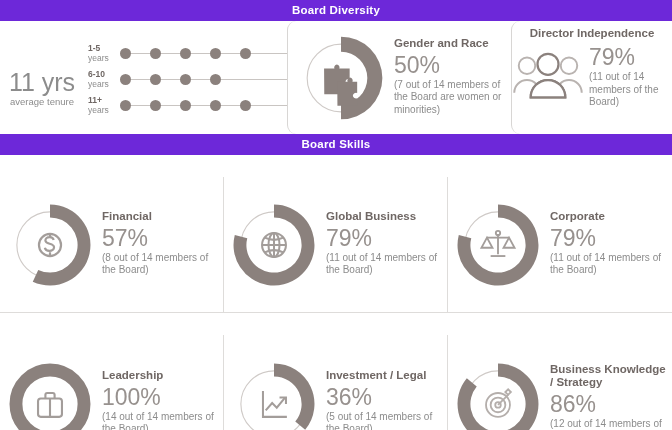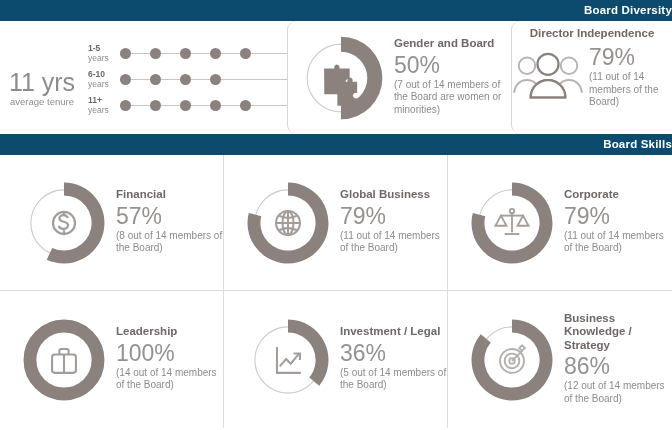--- a/index.html
+++ b/index.html
@@ -16,25 +16,25 @@
   }
   .infographic {
     width: 672px;
     height: 430px;
     position: relative;
     background: #ffffff;
   }
 
   
   .section-bar {
-    background: #0c4a6e;
+    background: #6d28d9;
     color: #ffffff;
     font-size: 11.5px;
     font-weight: bold;
-    text-align: right;
+    text-align: center;
     letter-spacing: 0.2px;
     line-height: 16px;
     height: 16px;
     padding: 2px 0 3px 0;
   }
 
   
   .diversity-row {
     display: flex;
     height: 113px;
@@ -156,23 +156,24 @@
     flex-wrap: wrap;
     height: 273px;
     box-sizing: border-box;
   }
   .skill-cell {
     box-sizing: border-box;
     width: 224px;
     height: 136px;
     display: flex;
     align-items: center;
-    padding-left: 18px;
+    padding-left: 4px;
     border-right: 1px solid #dedcda;
     border-bottom: 1px solid #dedcda;
+    margin-top: 22px;
   }
   .skill-cell.last-col { border-right: none; }
   .skill-cell.last-row { border-bottom: none; height: 137px;}
 
   .indep-title {
     font-size: 11.5px;
     font-weight: bold;
     color: #6f6764;
     text-align: center;
     margin-bottom: 5px;
@@ -252,21 +253,21 @@
             <path d="M 50 6 A 44 44 0 0 1 50 94 L 50 78 A 28 28 0 0 0 50 22 Z" fill="#8b817d"></path>
             <g fill="#8b817d">
               <path d="M32 40 h11 a3.2 3.2 0 0 1 2.6-4.4 a3.2 3.2 0 0 1 2.6 4.4 h11 v11
                        a3.2 3.2 0 0 0 -4.4 2.6 a3.2 3.2 0 0 0 4.4 2.6 v11 h-27 Z"></path>
               <path d="M46 54 h11 a3.2 3.2 0 0 1 2.6-4.4 a3.2 3.2 0 0 1 2.6 4.4 h5 v12
                        a3.4 3.4 0 0 0 -4.6 2.8 a3.4 3.4 0 0 0 4.6 2.8 v8 h-21 Z"></path>
             </g>
           </svg>
         </div>
         <div class="metric-text">
-          <div class="metric-title">Gender and Board</div>
+          <div class="metric-title">Gender and Race</div>
           <div class="metric-pct">50%</div>
           <div class="metric-note">(7 out of 14 members of the Board are women or minorities)</div>
         </div>
       </div>
     </div>
 
     <div class="panel indep-panel">
       <div class="indep-title">Director Independence</div>
       <div class="indep-body">
         <div class="donut-wrap">

